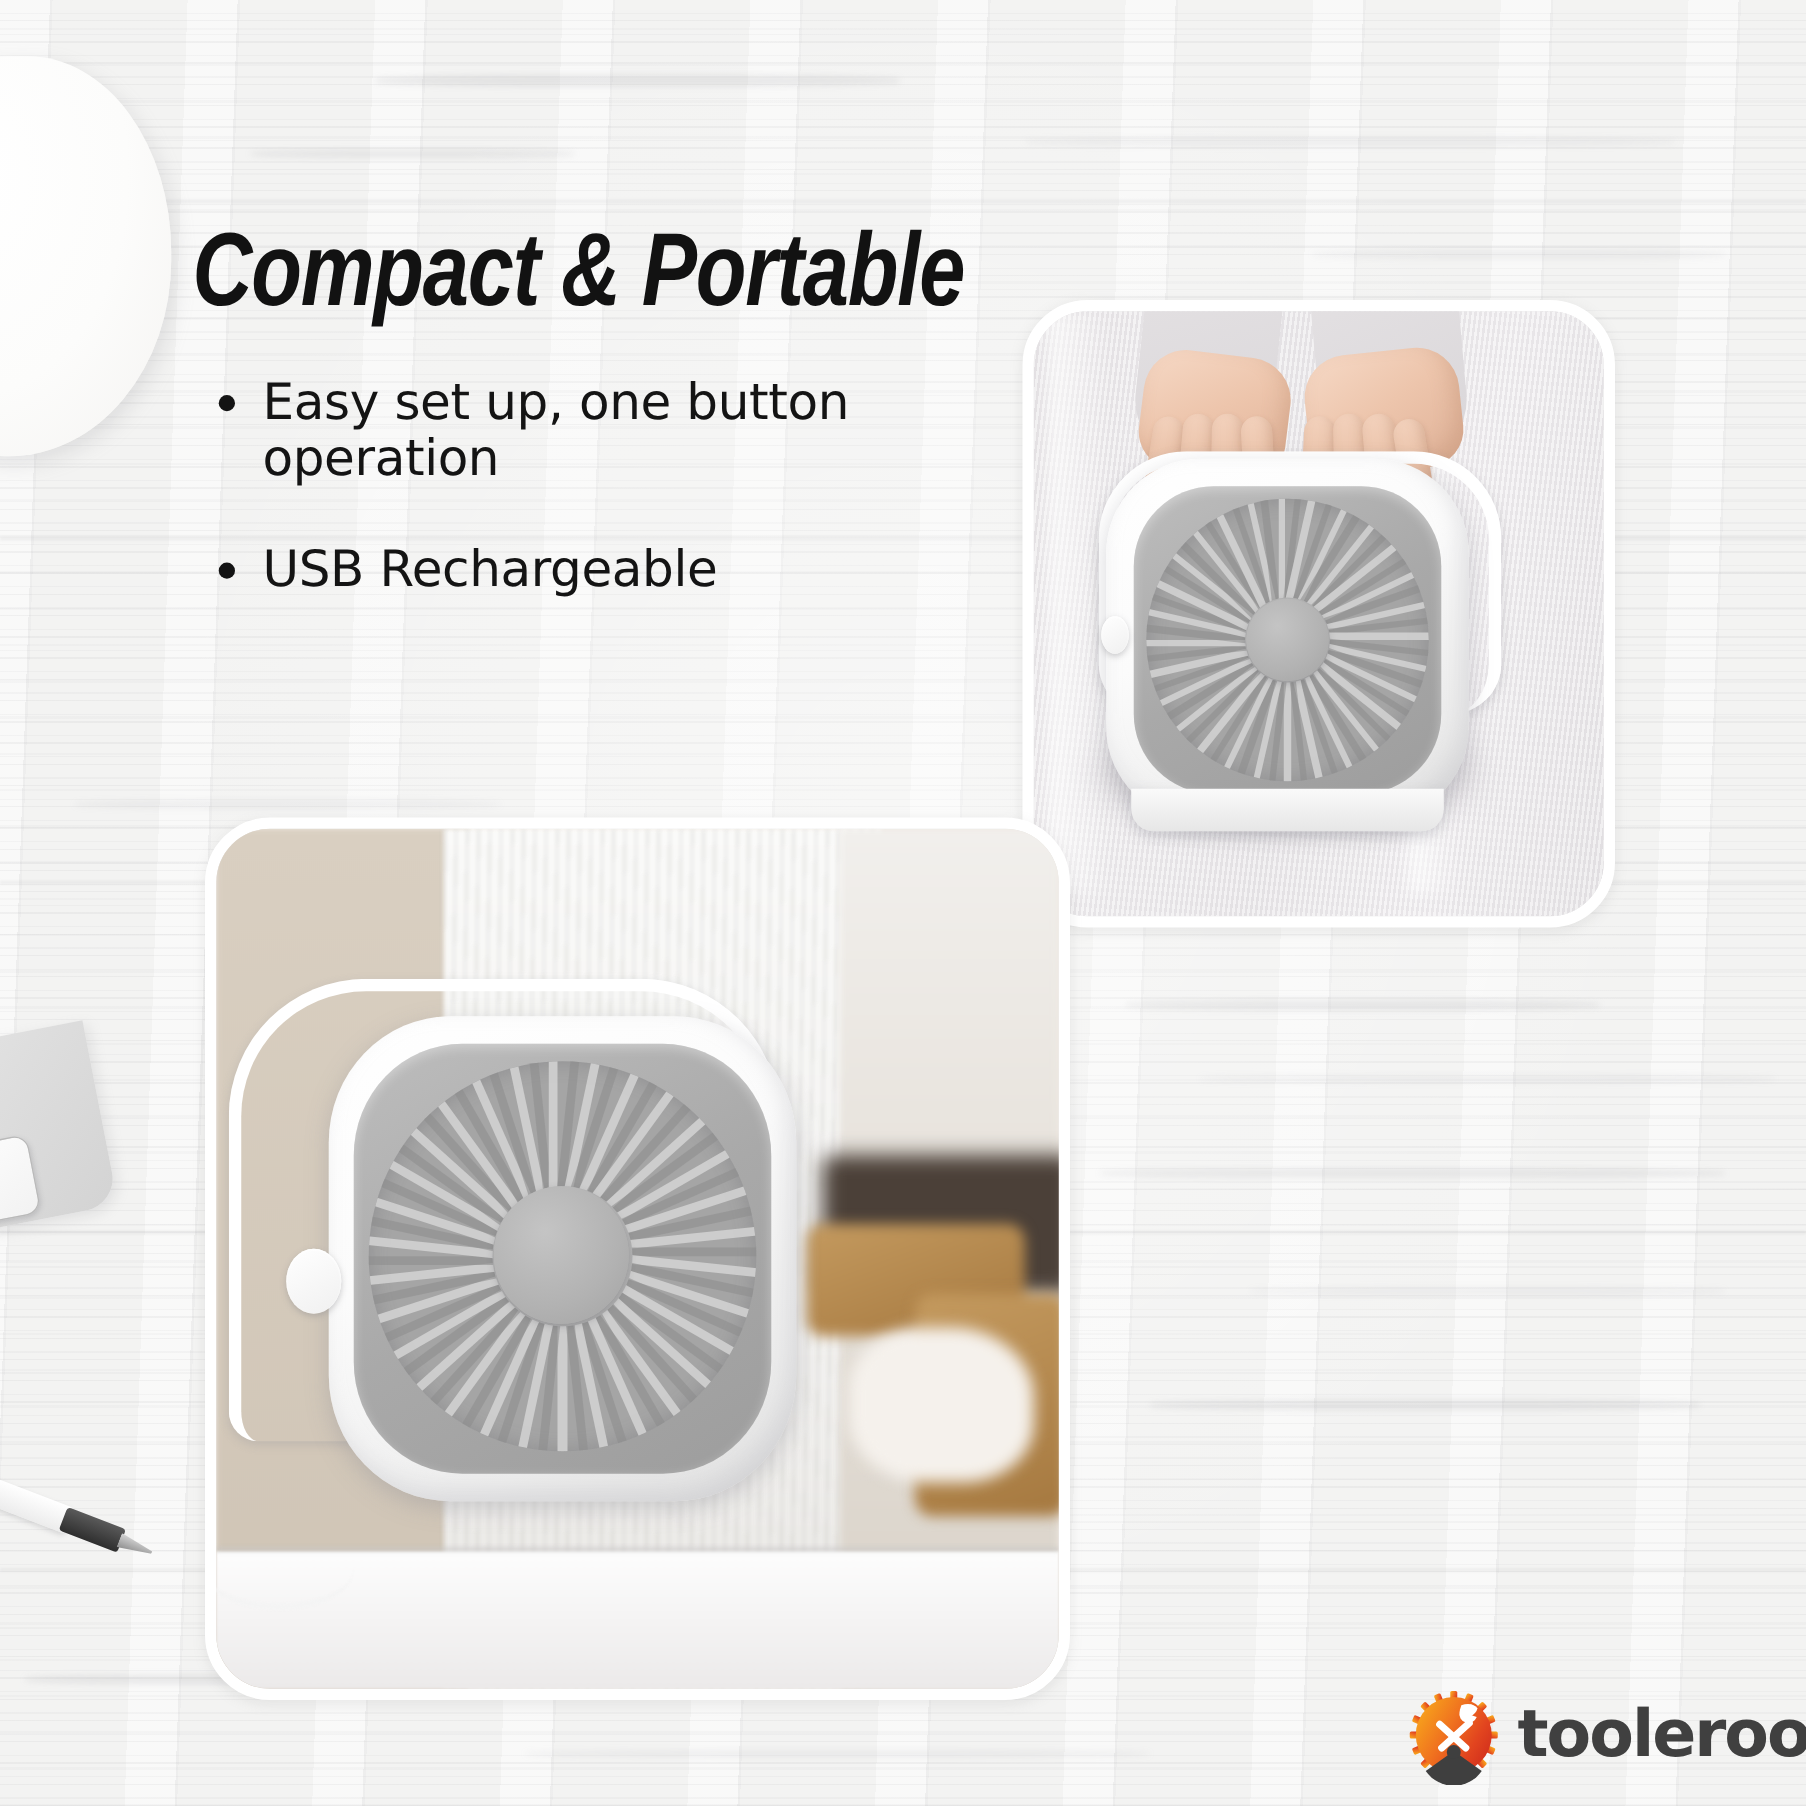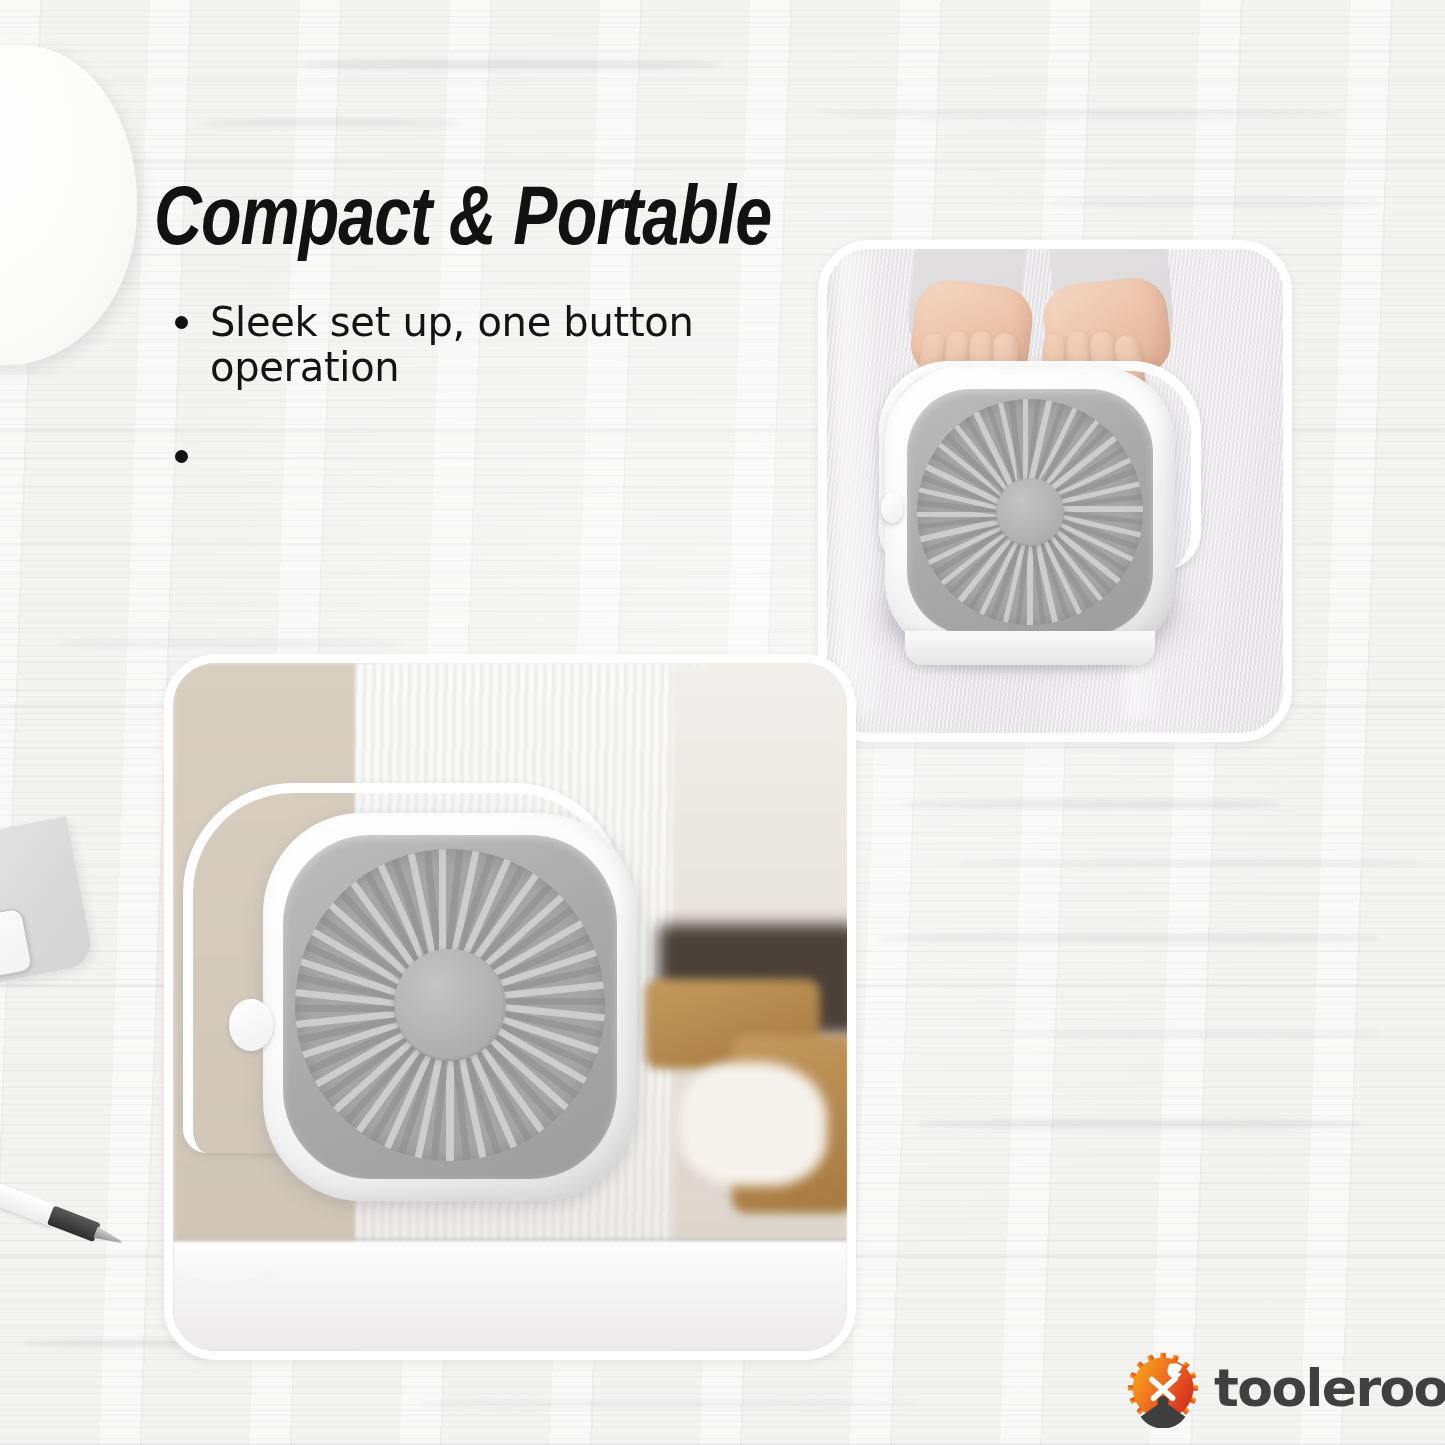--- a/index.html
+++ b/index.html
@@ -260,24 +260,25 @@
     <div class="pen-body"></div>
     <div class="pen-grip"></div>
     <div class="pen-tip"></div>
   </div>
 
   <div class="headline">Compact &amp; Portable</div>
 
   <div class="bullets">
     <div class="bullet">
       <span class="dot"></span>
-      <span class="btxt"> Sleek set up, one button operation</span>
+      <span class="btxt"> Easy set up, one button operation</span>
     </div>
     <div class="bullet">
       <span class="dot"></span>
+      <span class="btxt">USB Rechargeable</span>
     </div>
   </div>
 
   <div class="photo photo-top">
     <div class="pinner">
       <div class="fabric"></div>
       <div class="fabric-weave"></div>
       <div class="fabric-fold" style="left:10px;top:0;width:52px;height:466px;"></div>
       <div class="fabric-fold" style="left:300px;top:0;width:40px;height:466px;"></div>
       <div class="fabric-shadow" style="left:52px;top:330px;width:300px;height:80px;"></div>

